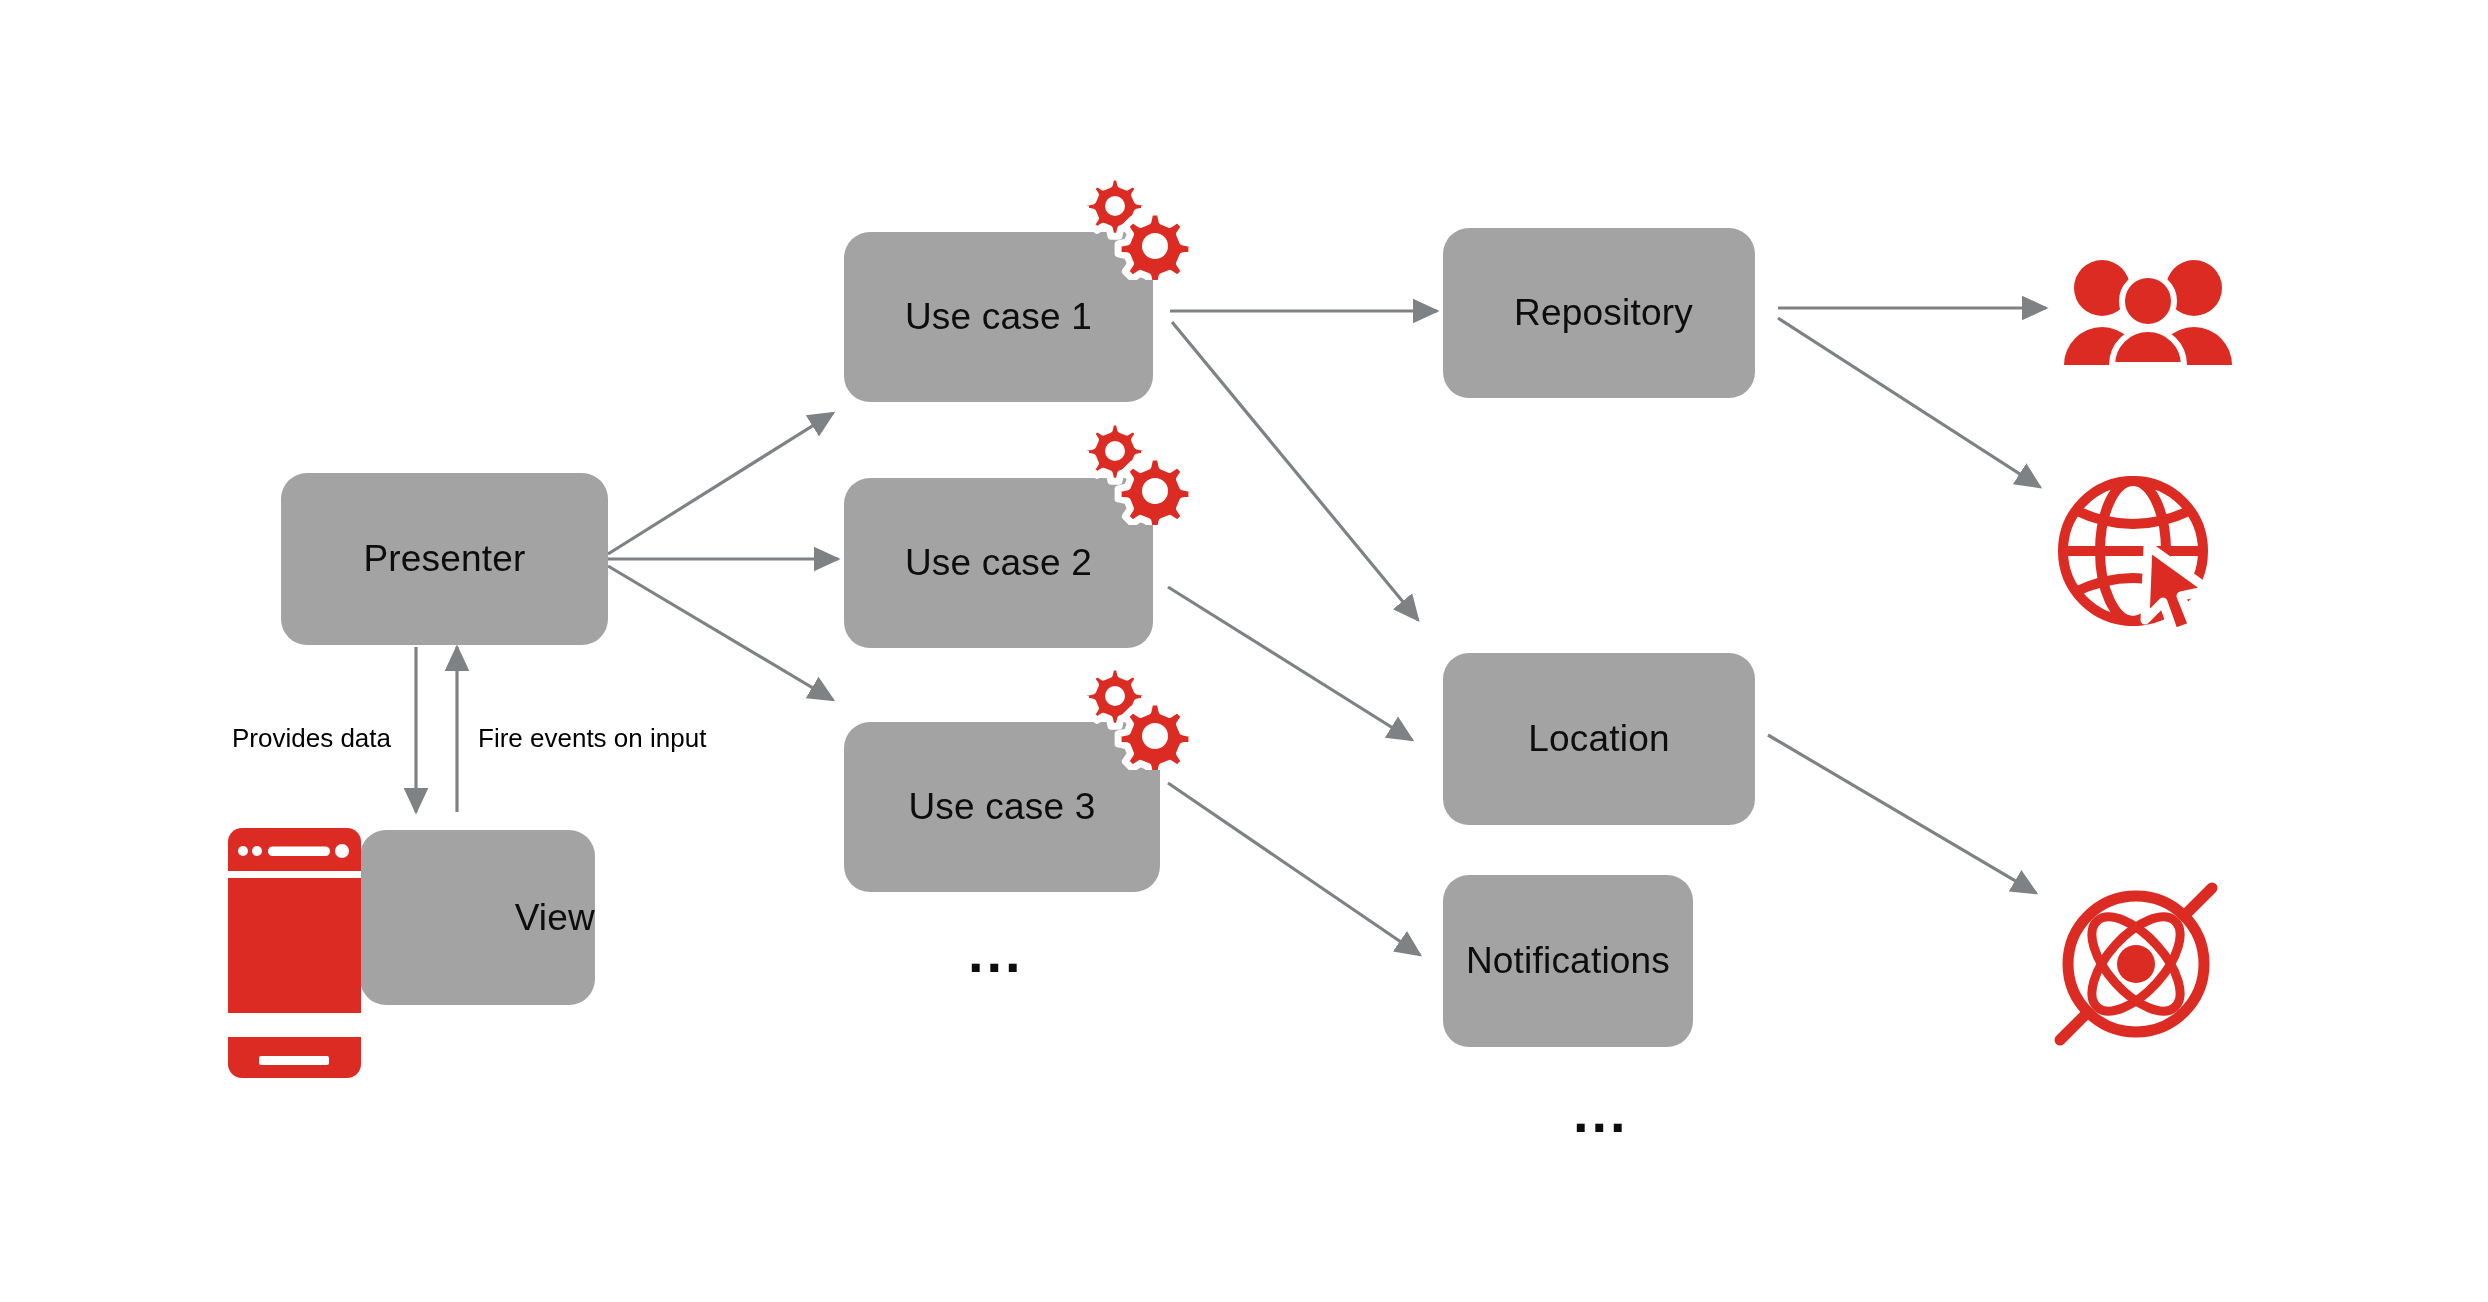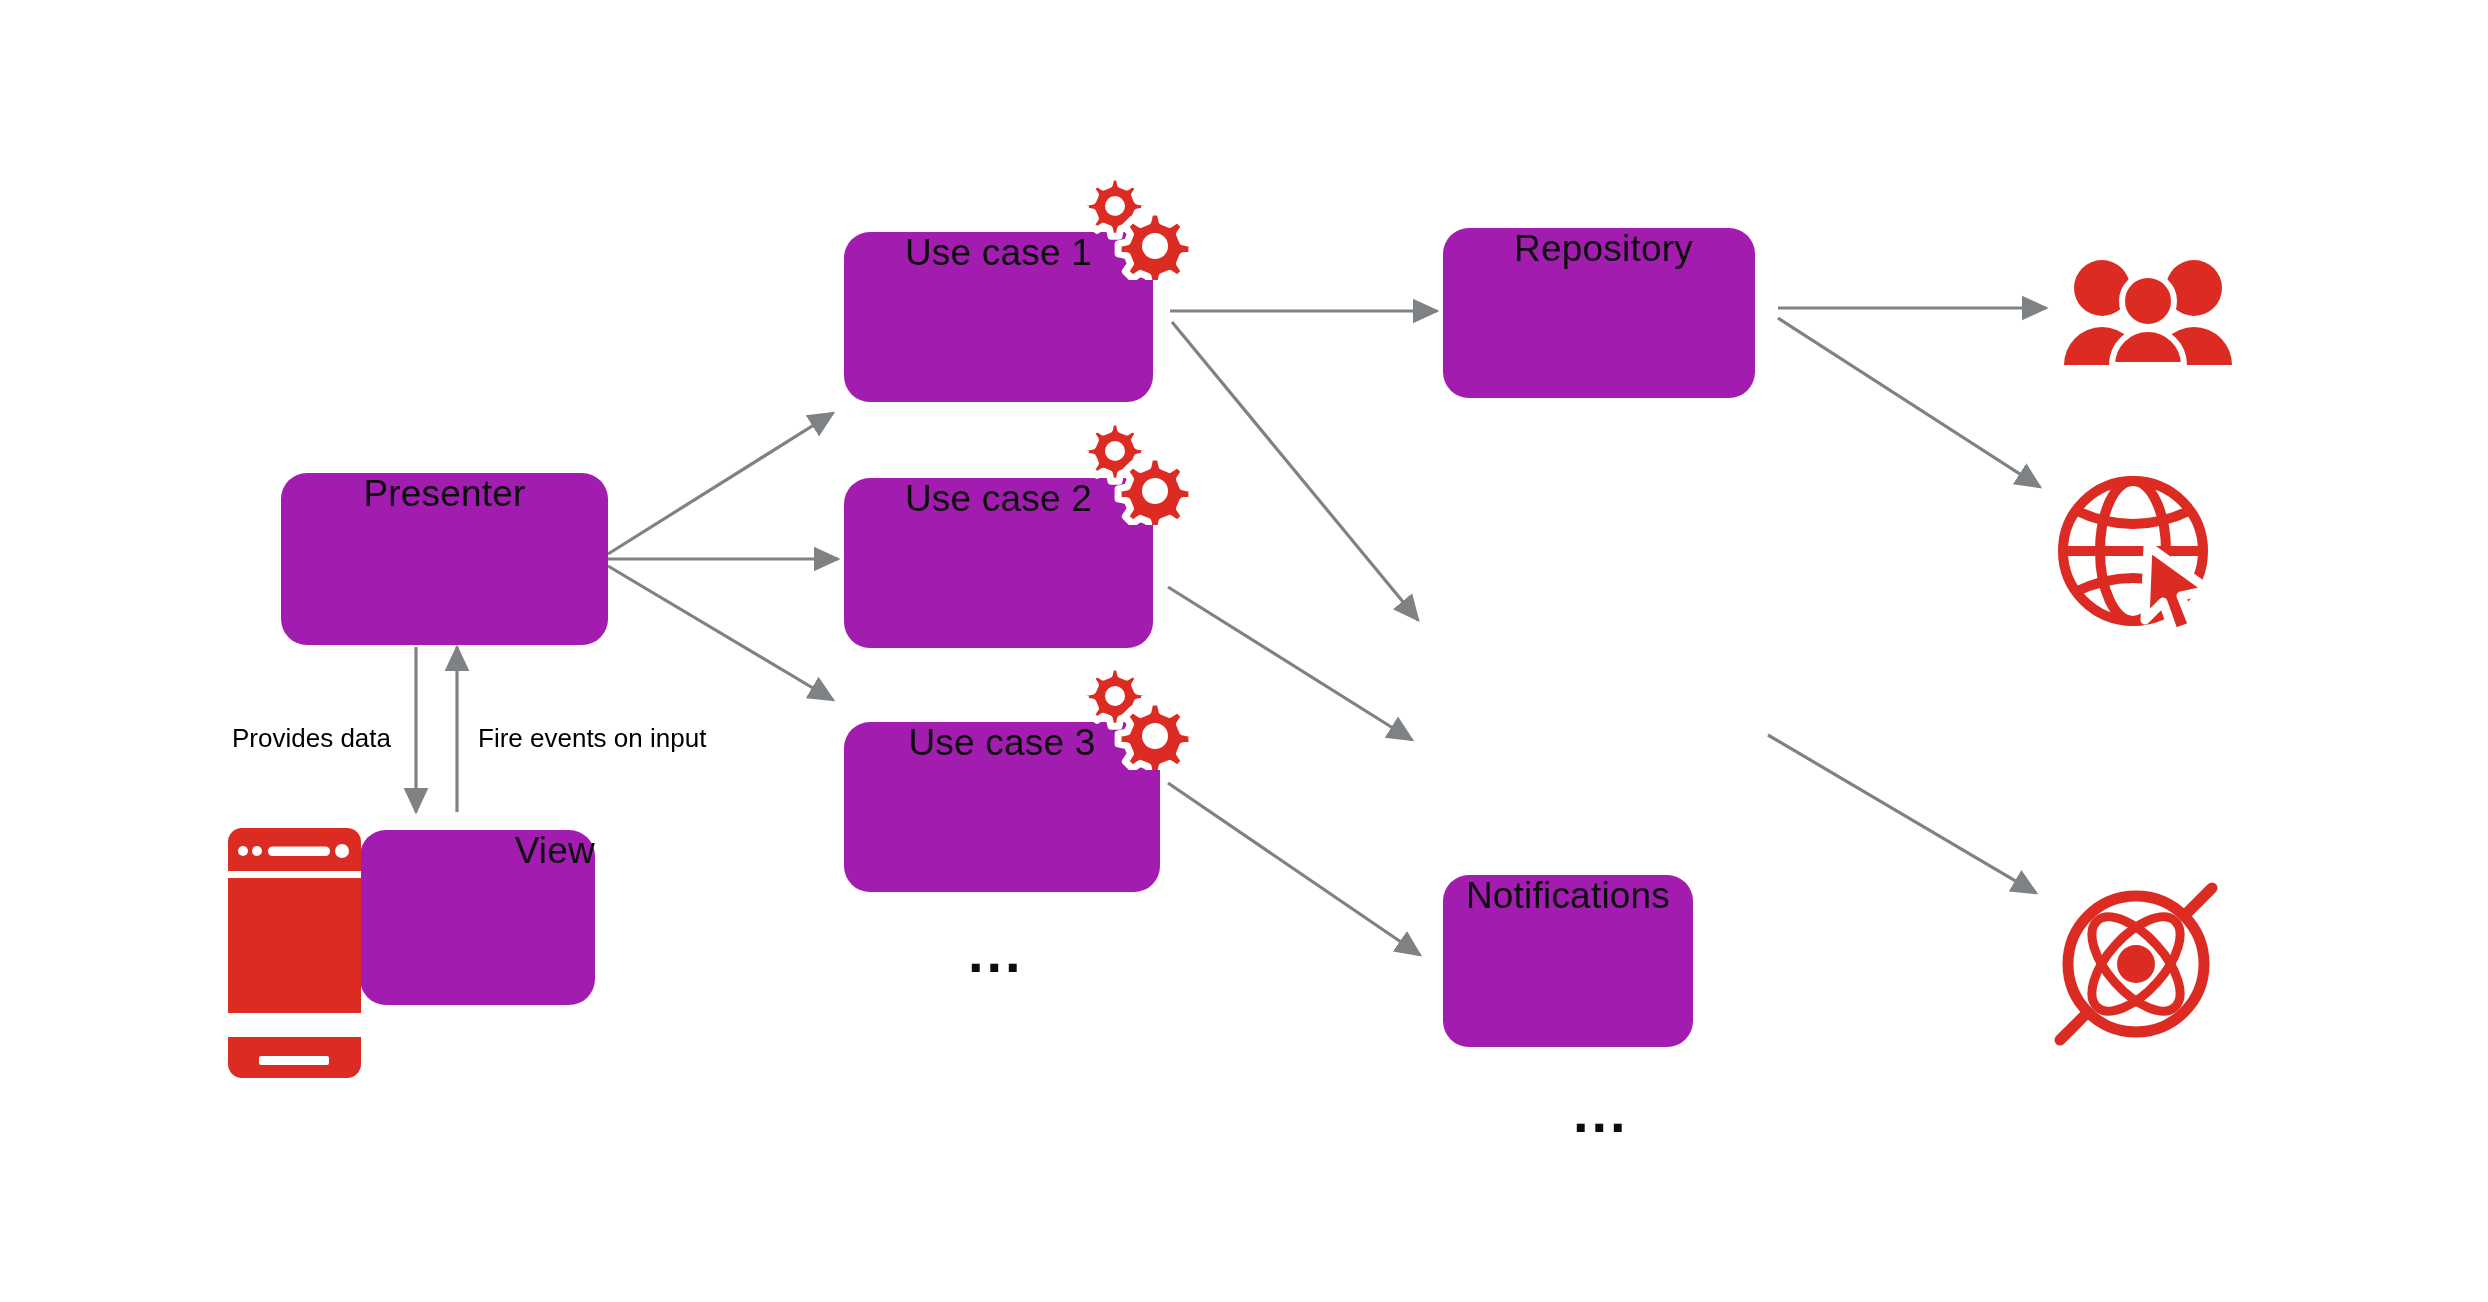--- a/index.html
+++ b/index.html
@@ -20,23 +20,24 @@
   #edges {
     position: absolute;
     left: 0;
     top: 0;
     width: 2488px;
     height: 1302px;
     pointer-events: none;
   }
   .node {
     position: absolute;
-    background: #a21caf;
+    background: #a3a3a3;
     border-radius: 26px;
     display: flex;
+    align-items: center;
     justify-content: center;
     box-sizing: border-box;
   }
   .node-label {
     font-family: "Liberation Sans", sans-serif;
     font-size: 37px;
     color: #0d0d0d;
     font-weight: 400;
     letter-spacing: 0.2px;
     white-space: nowrap;
@@ -201,20 +202,23 @@
       <circle cx="77" cy="71" r="13" fill="#ffffff"></circle>
     </svg>
   </div>
 
   <span class="ellipsis" style="left:968px; top:925px;">...</span>
 
   <div class="node" style="left:1443px; top:228px; width:312px; height:170px;padding-left:9px;">
     <span class="node-label">Repository</span>
   </div>
 
+  <div class="node" style="left:1443px; top:653px; width:312px; height:172px;">
+    <span class="node-label">Location</span>
+  </div>
 
   <div class="node" style="left:1443px; top:875px; width:250px; height:172px;">
     <span class="node-label">Notifications</span>
   </div>
 
   <span class="ellipsis" style="left:1573px; top:1085px;">...</span>
 
   <div class="icon-right" style="left:2062px; top:253px; width:172px; height:112px;">
     <svg width="172" height="112" viewBox="0 0 172 112" xmlns="http://www.w3.org/2000/svg">
       <g fill="#DC2B22">

